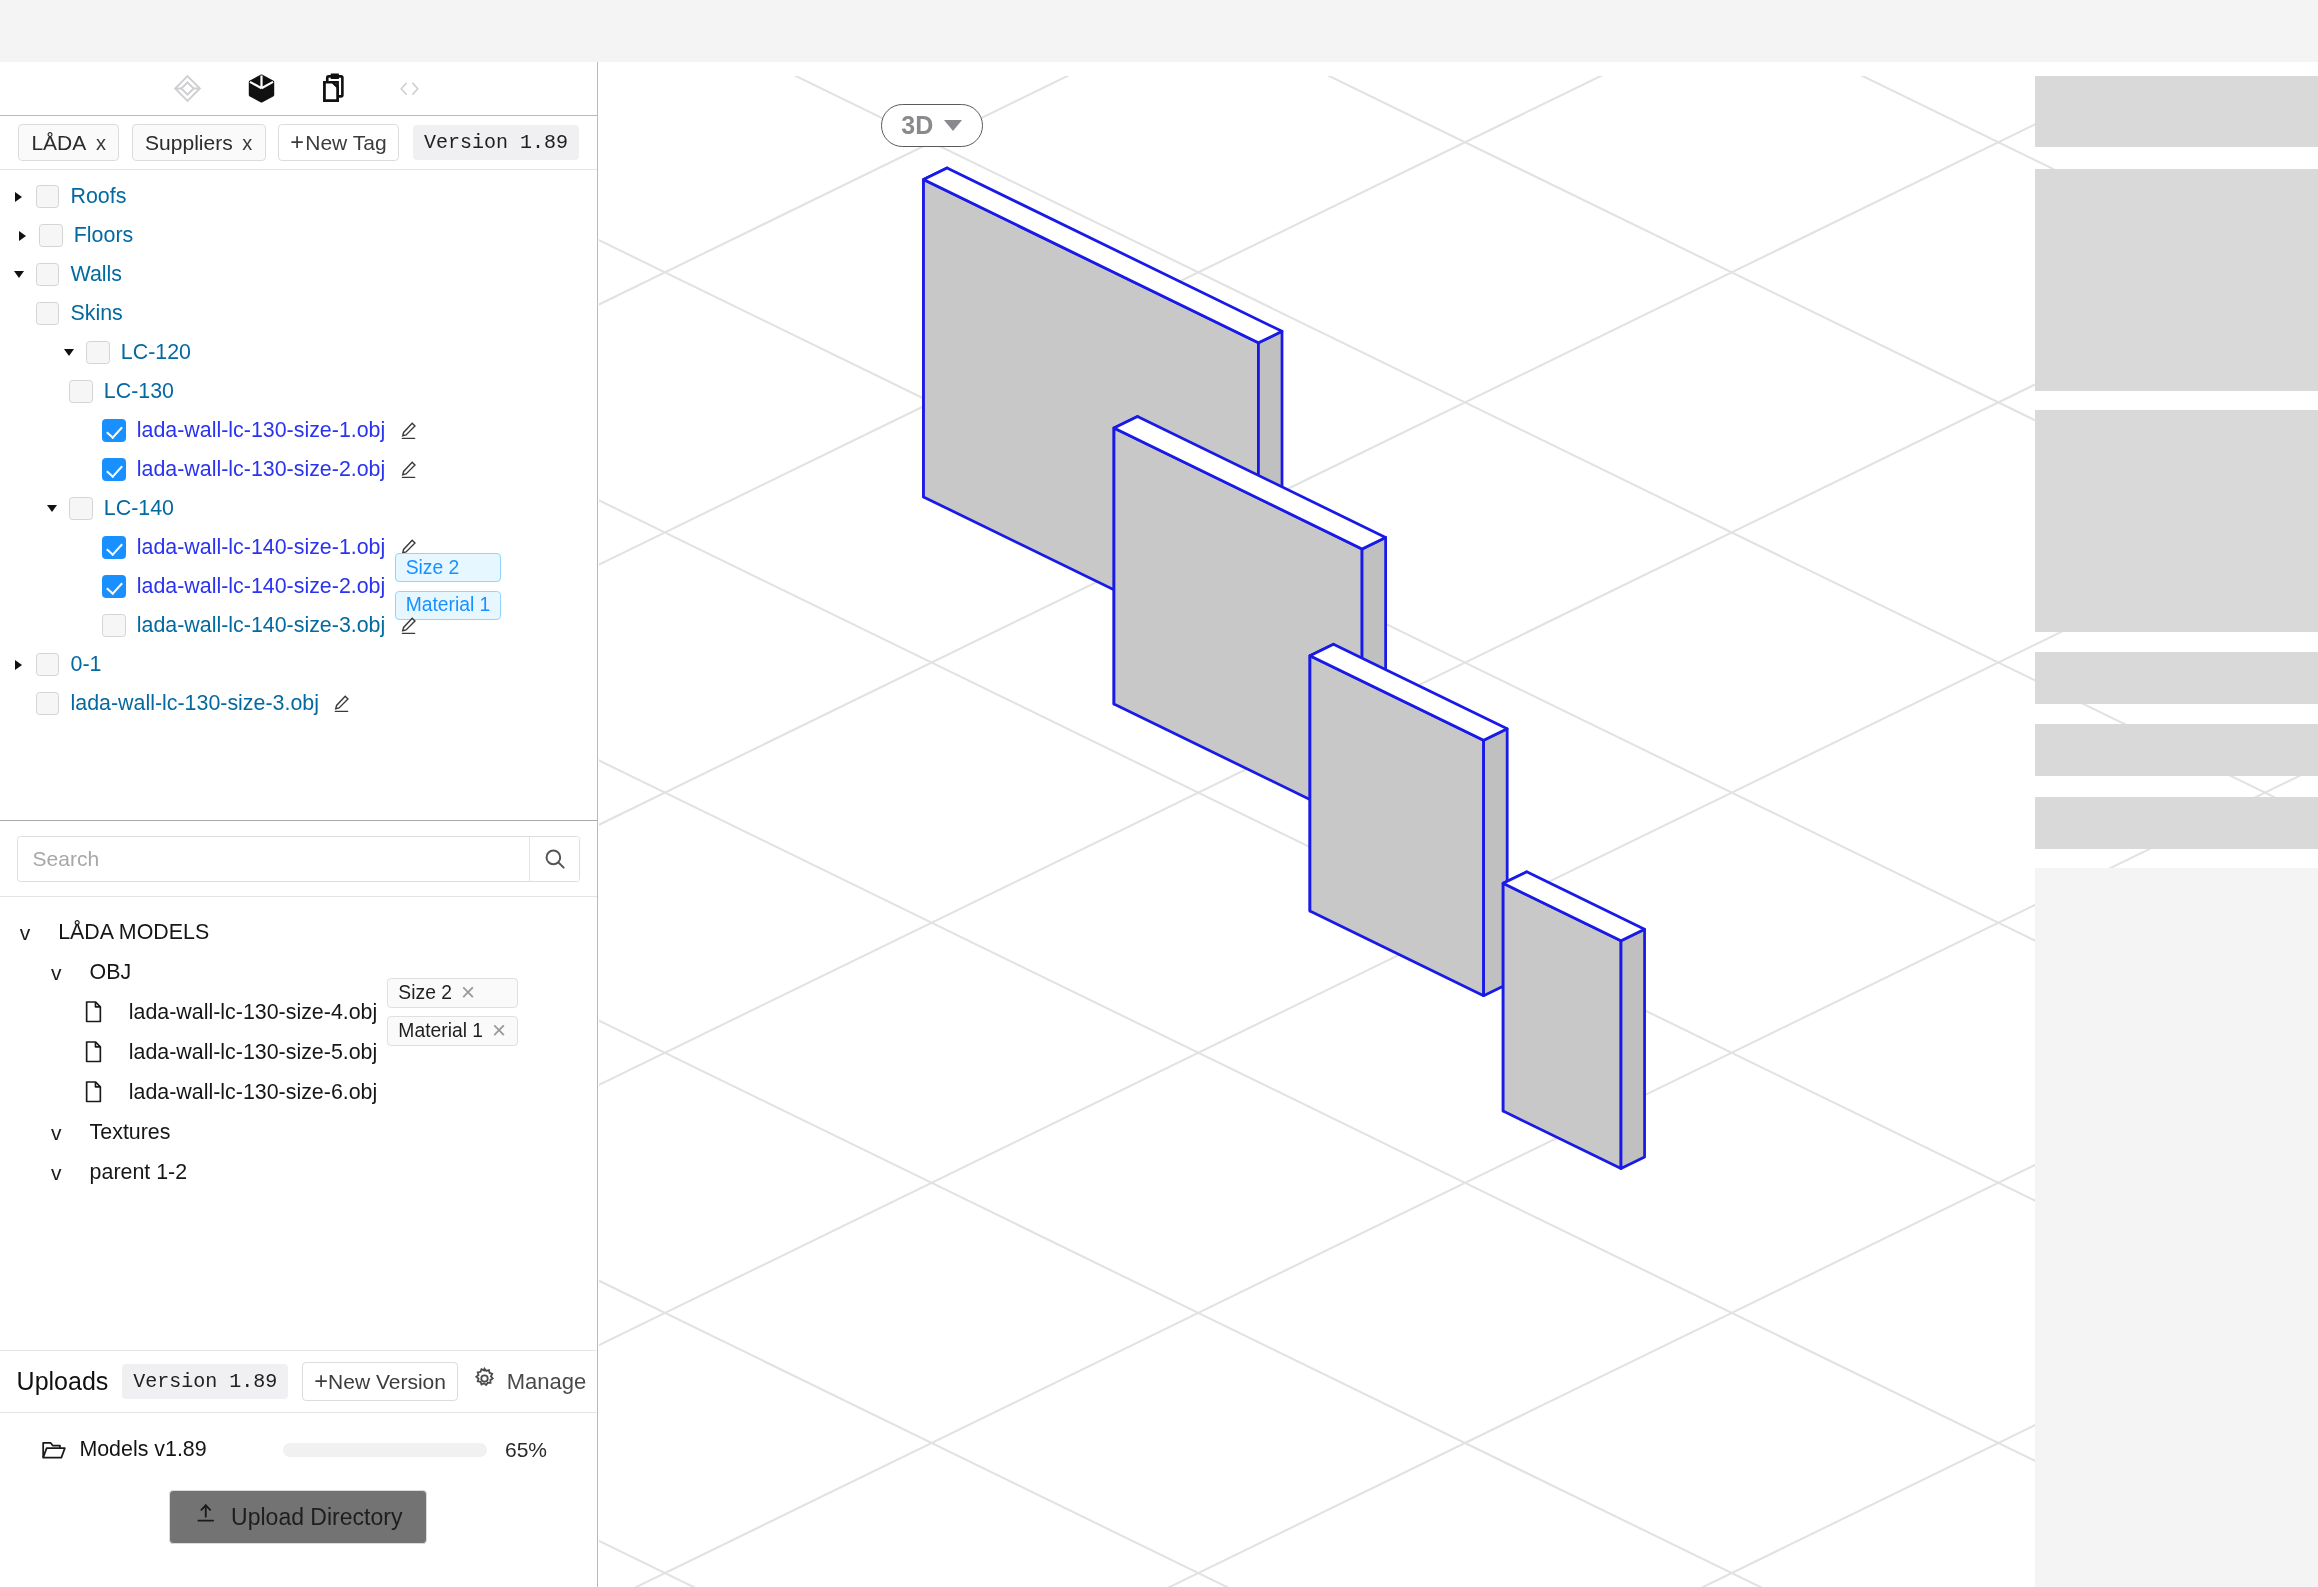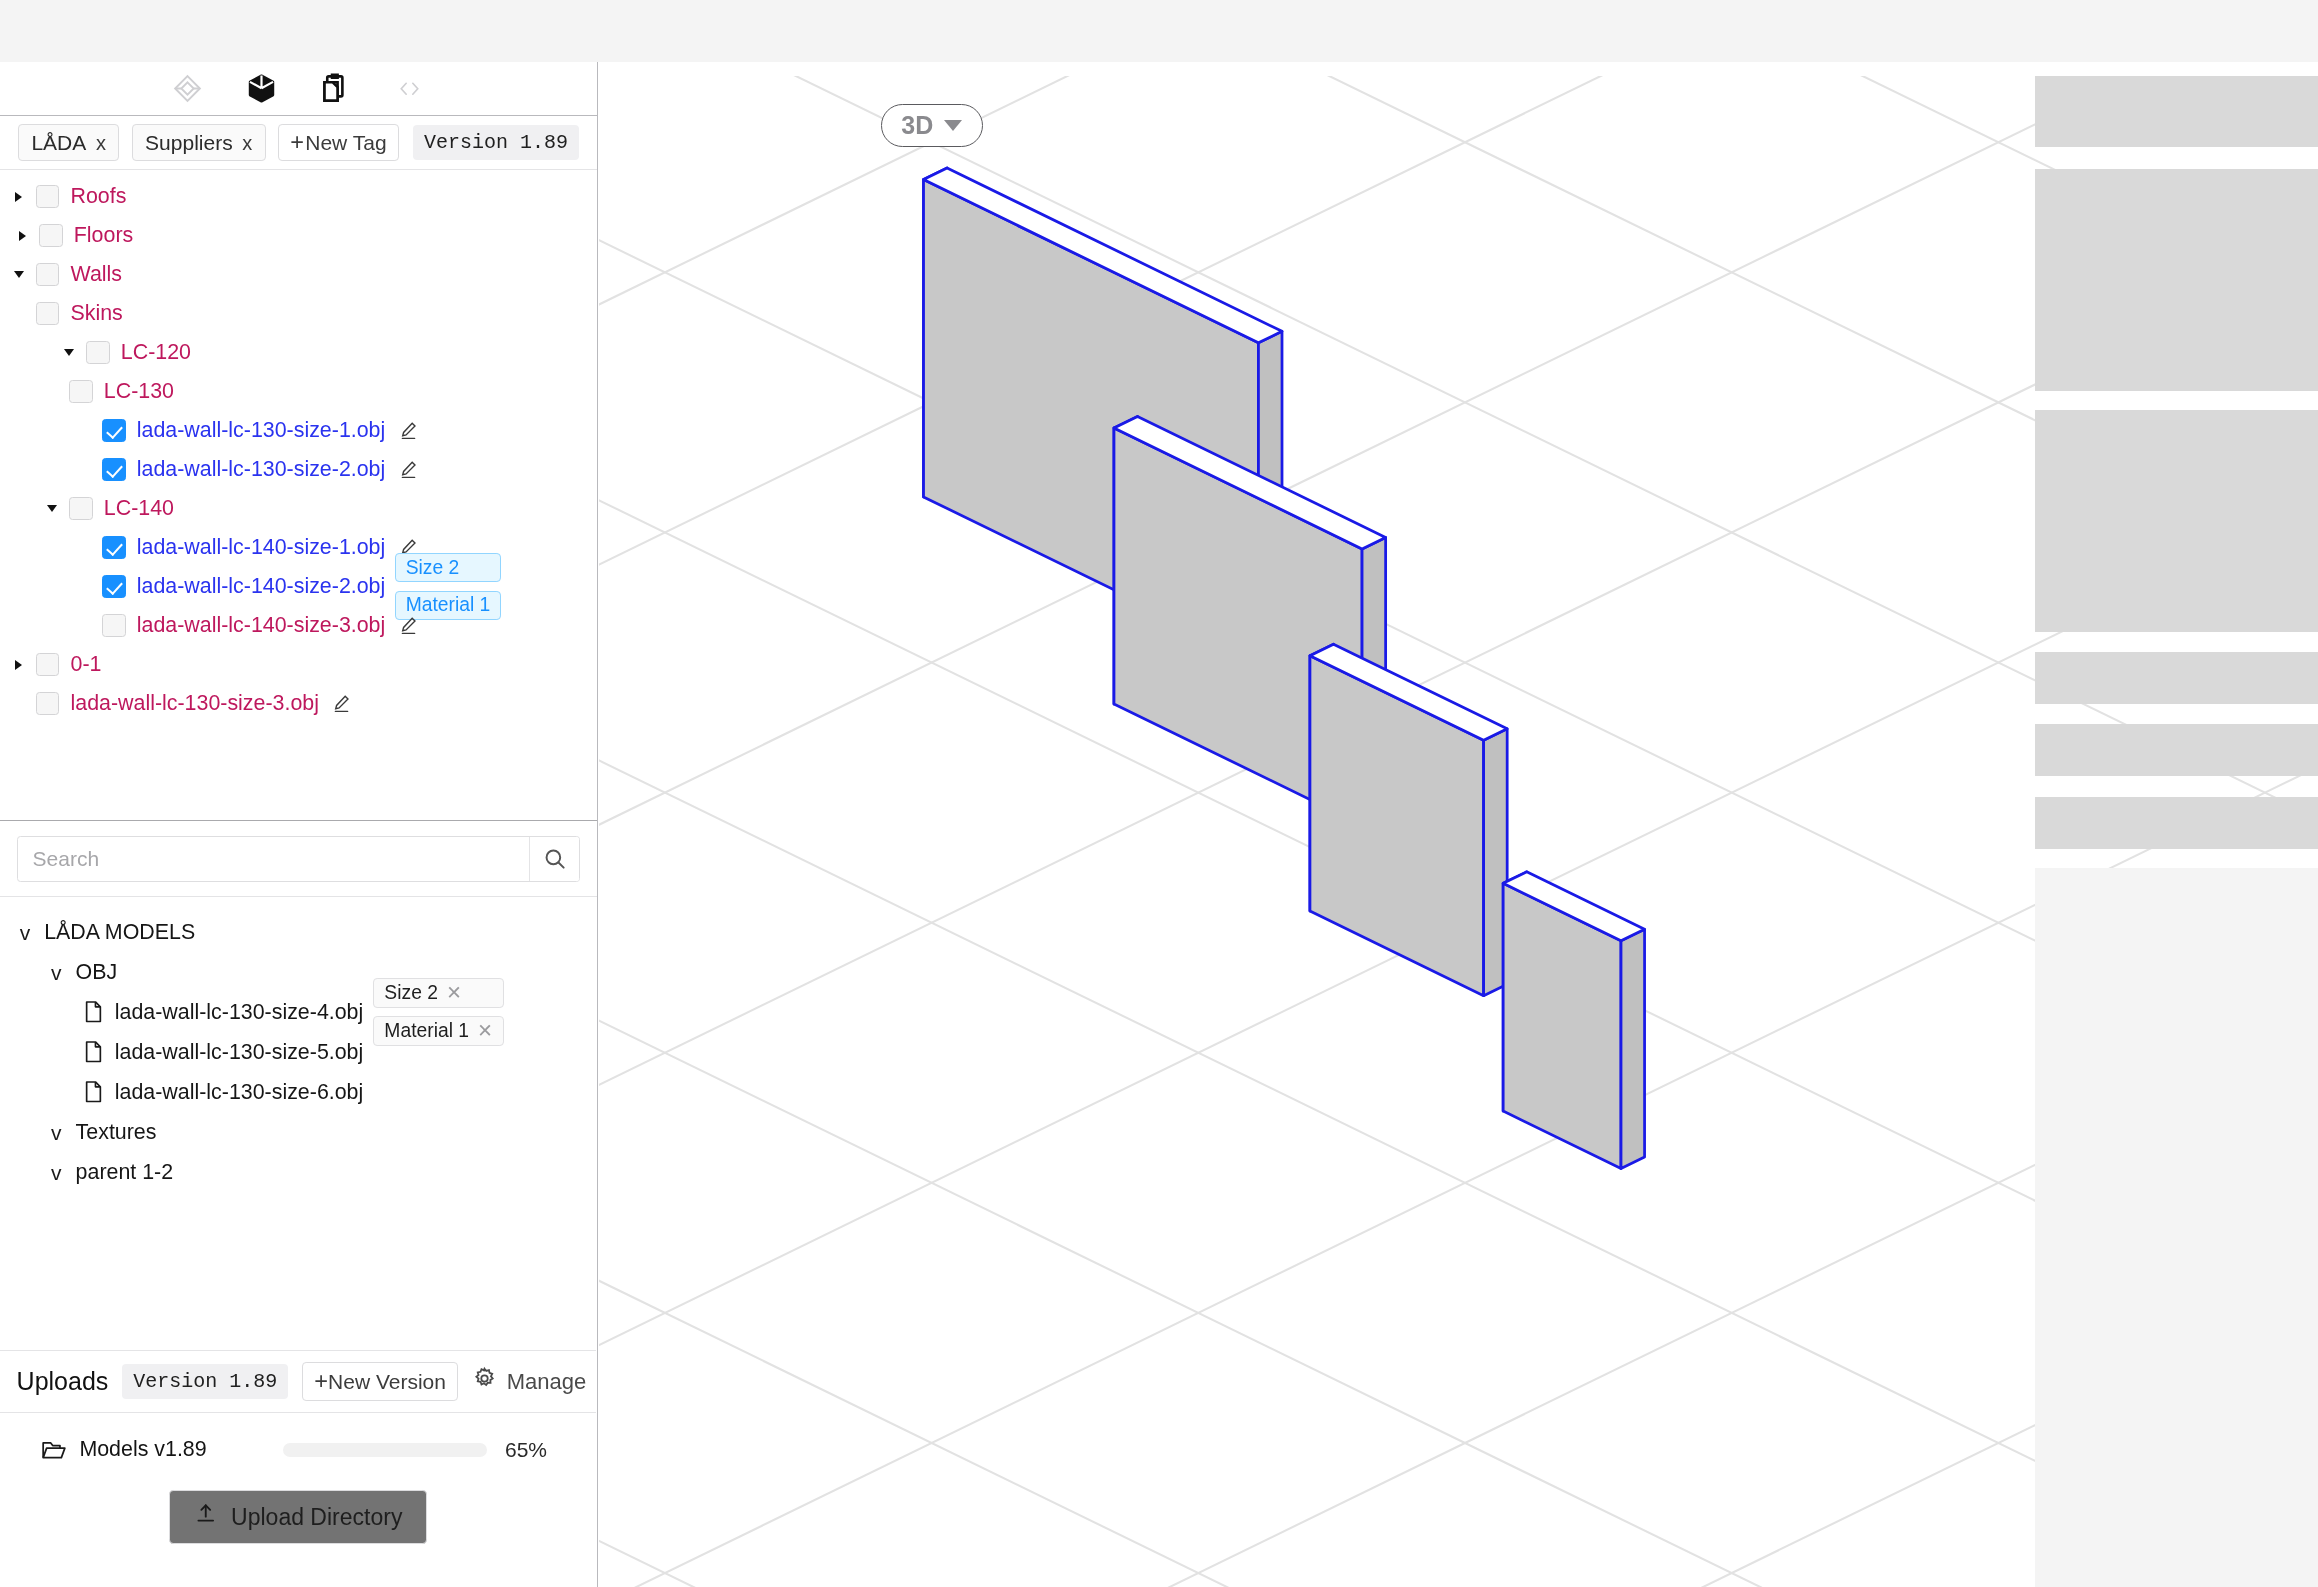--- a/index.html
+++ b/index.html
@@ -78,21 +78,21 @@
     width:23.5px; height:23.5px; min-width:23.5px; border:0.7px solid #d4d4d6;
     border-radius:3.5px; background:#f6f6f6; margin:0 11px 0 8.3px;
   }
   .cbox.checked {
     background:#1890ff; border-color:#1890ff; position:relative;
   }
   .cbox.checked::after {
     content:""; position:absolute; left:7px; top:2.8px; width:7px; height:13px;
     border:solid #fff; border-width:0 2.8px 2.8px 0; transform:rotate(42deg);
   }
-  .tlabel { font-size:21.4px; color:#be185d; }
+  .tlabel { font-size:21.4px; color:#0369a1; }
   .tlabel.sel { color:#2a33ef; }
   .pencil { margin-left:12.4px; display:inline-flex; align-items:center; }
   .chips-inline { display:inline-flex; gap:8.3px; margin-left:9.7px;flex-direction:column; }
   .chip-blue {
     display:inline-flex; align-items:center; height:29px; padding:0 9.7px;
     border:0.7px solid #91d5ff; border-radius:4.1px; background:#e6f7ff;
     color:#1890ff; font-size:19.3px; white-space:nowrap;
   }
 
   
@@ -111,21 +111,21 @@
     align-items:center; justify-content:center; background:#fff;
   }
 
   
   .filebrowser { border-top:0.7px solid #e4e4e6; padding-top:15px; height:428px; overflow:hidden; }
   .frow { display:flex; align-items:center; height:40px; white-space:nowrap; }
   .chev {
     width:16.6px; min-width:16.6px; display:flex; align-items:center; justify-content:center;
     color:#1a1a1a; font-size:21px; line-height:1;
   }
-  .flabel { font-size:21.4px; color:#161616; margin-left:11px; }
+  .flabel { font-size:21.4px; color:#161616; margin-left:25px; }
   .doc-ic { display:inline-flex; align-items:center; margin-left:2.8px; }
   .chip-gray {
     display:inline-flex; align-items:center; gap:8.3px; height:30px; padding:0 10.4px;
     border:0.7px solid #e0e0e2; border-radius:4.1px; background:#fafafa;
     color:#1e1e1e; font-size:19.3px; white-space:nowrap;
   }
   .chip-gray .x { color:#9b9b9e; font-size:18.6px; }
 
   
   .uploads { position:absolute; left:0; bottom:0; width:596px; }

